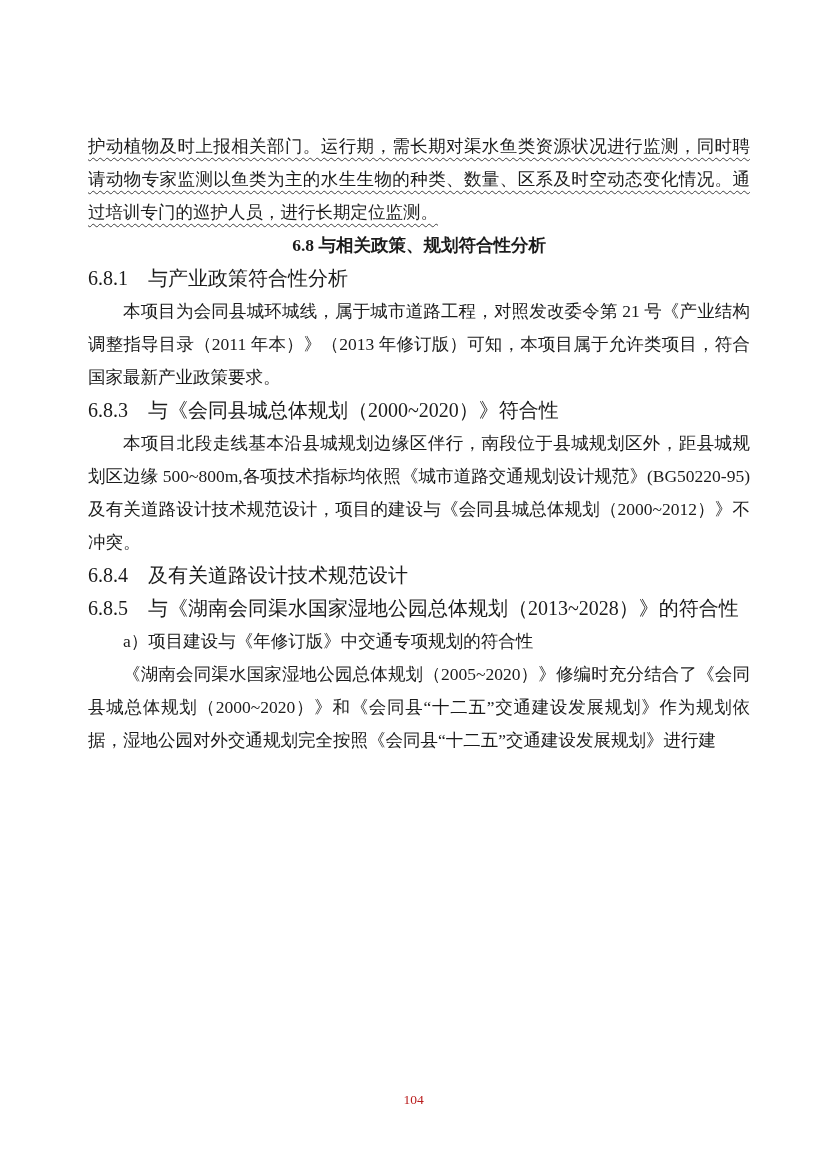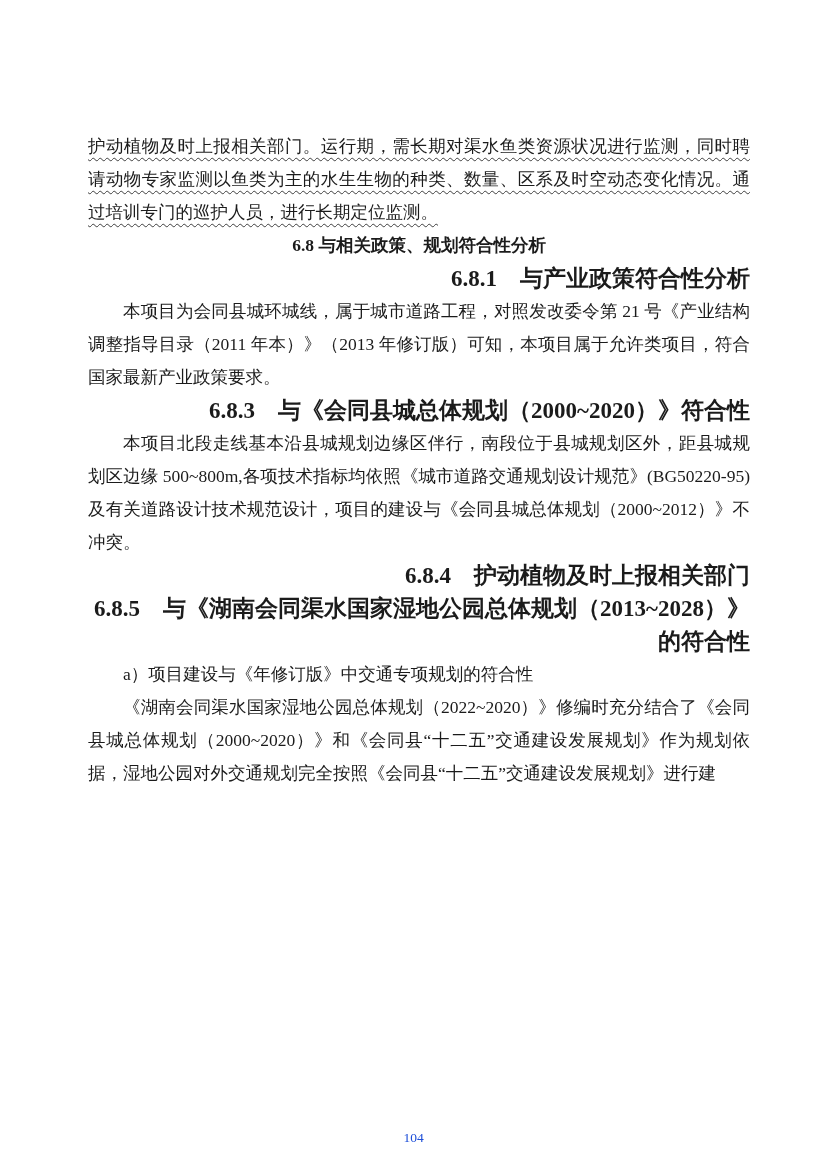--- a/index.html
+++ b/index.html
@@ -35,68 +35,68 @@
     text-indent: 0;
   }
   .h2 {
     margin: 0;
     font-size: 17.5px;
     font-weight: 700;
     text-align: center;
   }
   .h3 {
     margin: 0;
-    font-size: 23px;
-    font-weight: 700;
-    text-align: right;
+    font-size: 20px;
+    font-weight: 400;
+    text-align: left;
   }
   .wavy {
     text-decoration: underline;
     text-decoration-style: wavy;
     text-decoration-thickness: 1px;
     text-decoration-color: #3f3f3f;
     text-underline-offset: 5px;
     text-decoration-skip-ink: none;
   }
   .u-solid {
     text-decoration: underline;
     text-decoration-thickness: 1px;
     text-underline-offset: 4px;
     text-decoration-skip-ink: none;
   }
   .footer {
     position: absolute;
     left: 0;
     right: 0;
-    top: 1129px;
+    top: 1091px;
     text-align: center;
     font-size: 13.5px;
     line-height: 18px;
-    color: #1d4ed8;
+    color: #b91c1c;
   }
 </style>
 </head>
 <body>
 
 <div class="page">
   <div class="content">
 
     <p class="para no-indent"><span class="wavy">护动植物及时上报相关部门。运行期，需长期对渠水鱼类资源状况进行监测，同时聘请动物专家监测以鱼类为主的水生生物的种类、数量、区系及时空动态变化情况。通过培训专门的巡护人员，进行长期定位监测。</span></p>
 
     <div class="h2">6.8 与相关政策、规划符合性分析</div>
 
     <div class="h3">6.8.1　与产业政策符合性分析</div>
     <p class="para">本项目为会同县城环城线，属于城市道路工程，对照发改委令第 21 号《产业结构调整指导目录（2011 年本）》（2013 年修订版）可知，本项目属于允许类项目，符合国家最新产业政策要求。</p>
 
 
     <div class="h3">6.8.3　与《会同县城总体规划（2000~2020）》符合性</div>
     <p class="para">本项目北段走线基本沿县城规划边缘区伴行，南段位于县城规划区外，距县城规划区边缘 500~800m,各项技术指标均依照《城市道路交通规划设计规范》(BG50220-95)及有关道路设计技术规范设计，项目的建设与《会同县城总体规划（2000~2012）》不冲突。</p>
 
-    <div class="h3">6.8.4　护动植物及时上报相关部门</div>
+    <div class="h3">6.8.4　及有关道路设计技术规范设计</div>
 
     <div class="h3">6.8.5　与《湖南会同渠水国家湿地公园总体规划（2013~2028）》的符合性</div>
     <p class="para">a）项目建设与《年修订版》中交通专项规划的符合性</p>
-    <p class="para">《湖南会同渠水国家湿地公园总体规划（2022~2020）》修编时充分结合了《会同县城总体规划（2000~2020）》和《会同县“十二五”交通建设发展规划》作为规划依据，湿地公园对外交通规划完全按照《会同县“十二五”交通建设发展规划》进行建</p>
+    <p class="para">《湖南会同渠水国家湿地公园总体规划（2005~2020）》修编时充分结合了《会同县城总体规划（2000~2020）》和《会同县“十二五”交通建设发展规划》作为规划依据，湿地公园对外交通规划完全按照《会同县“十二五”交通建设发展规划》进行建</p>
 
   </div>
 
   <div class="footer">104</div>
 </div>
 
 </body></html>

